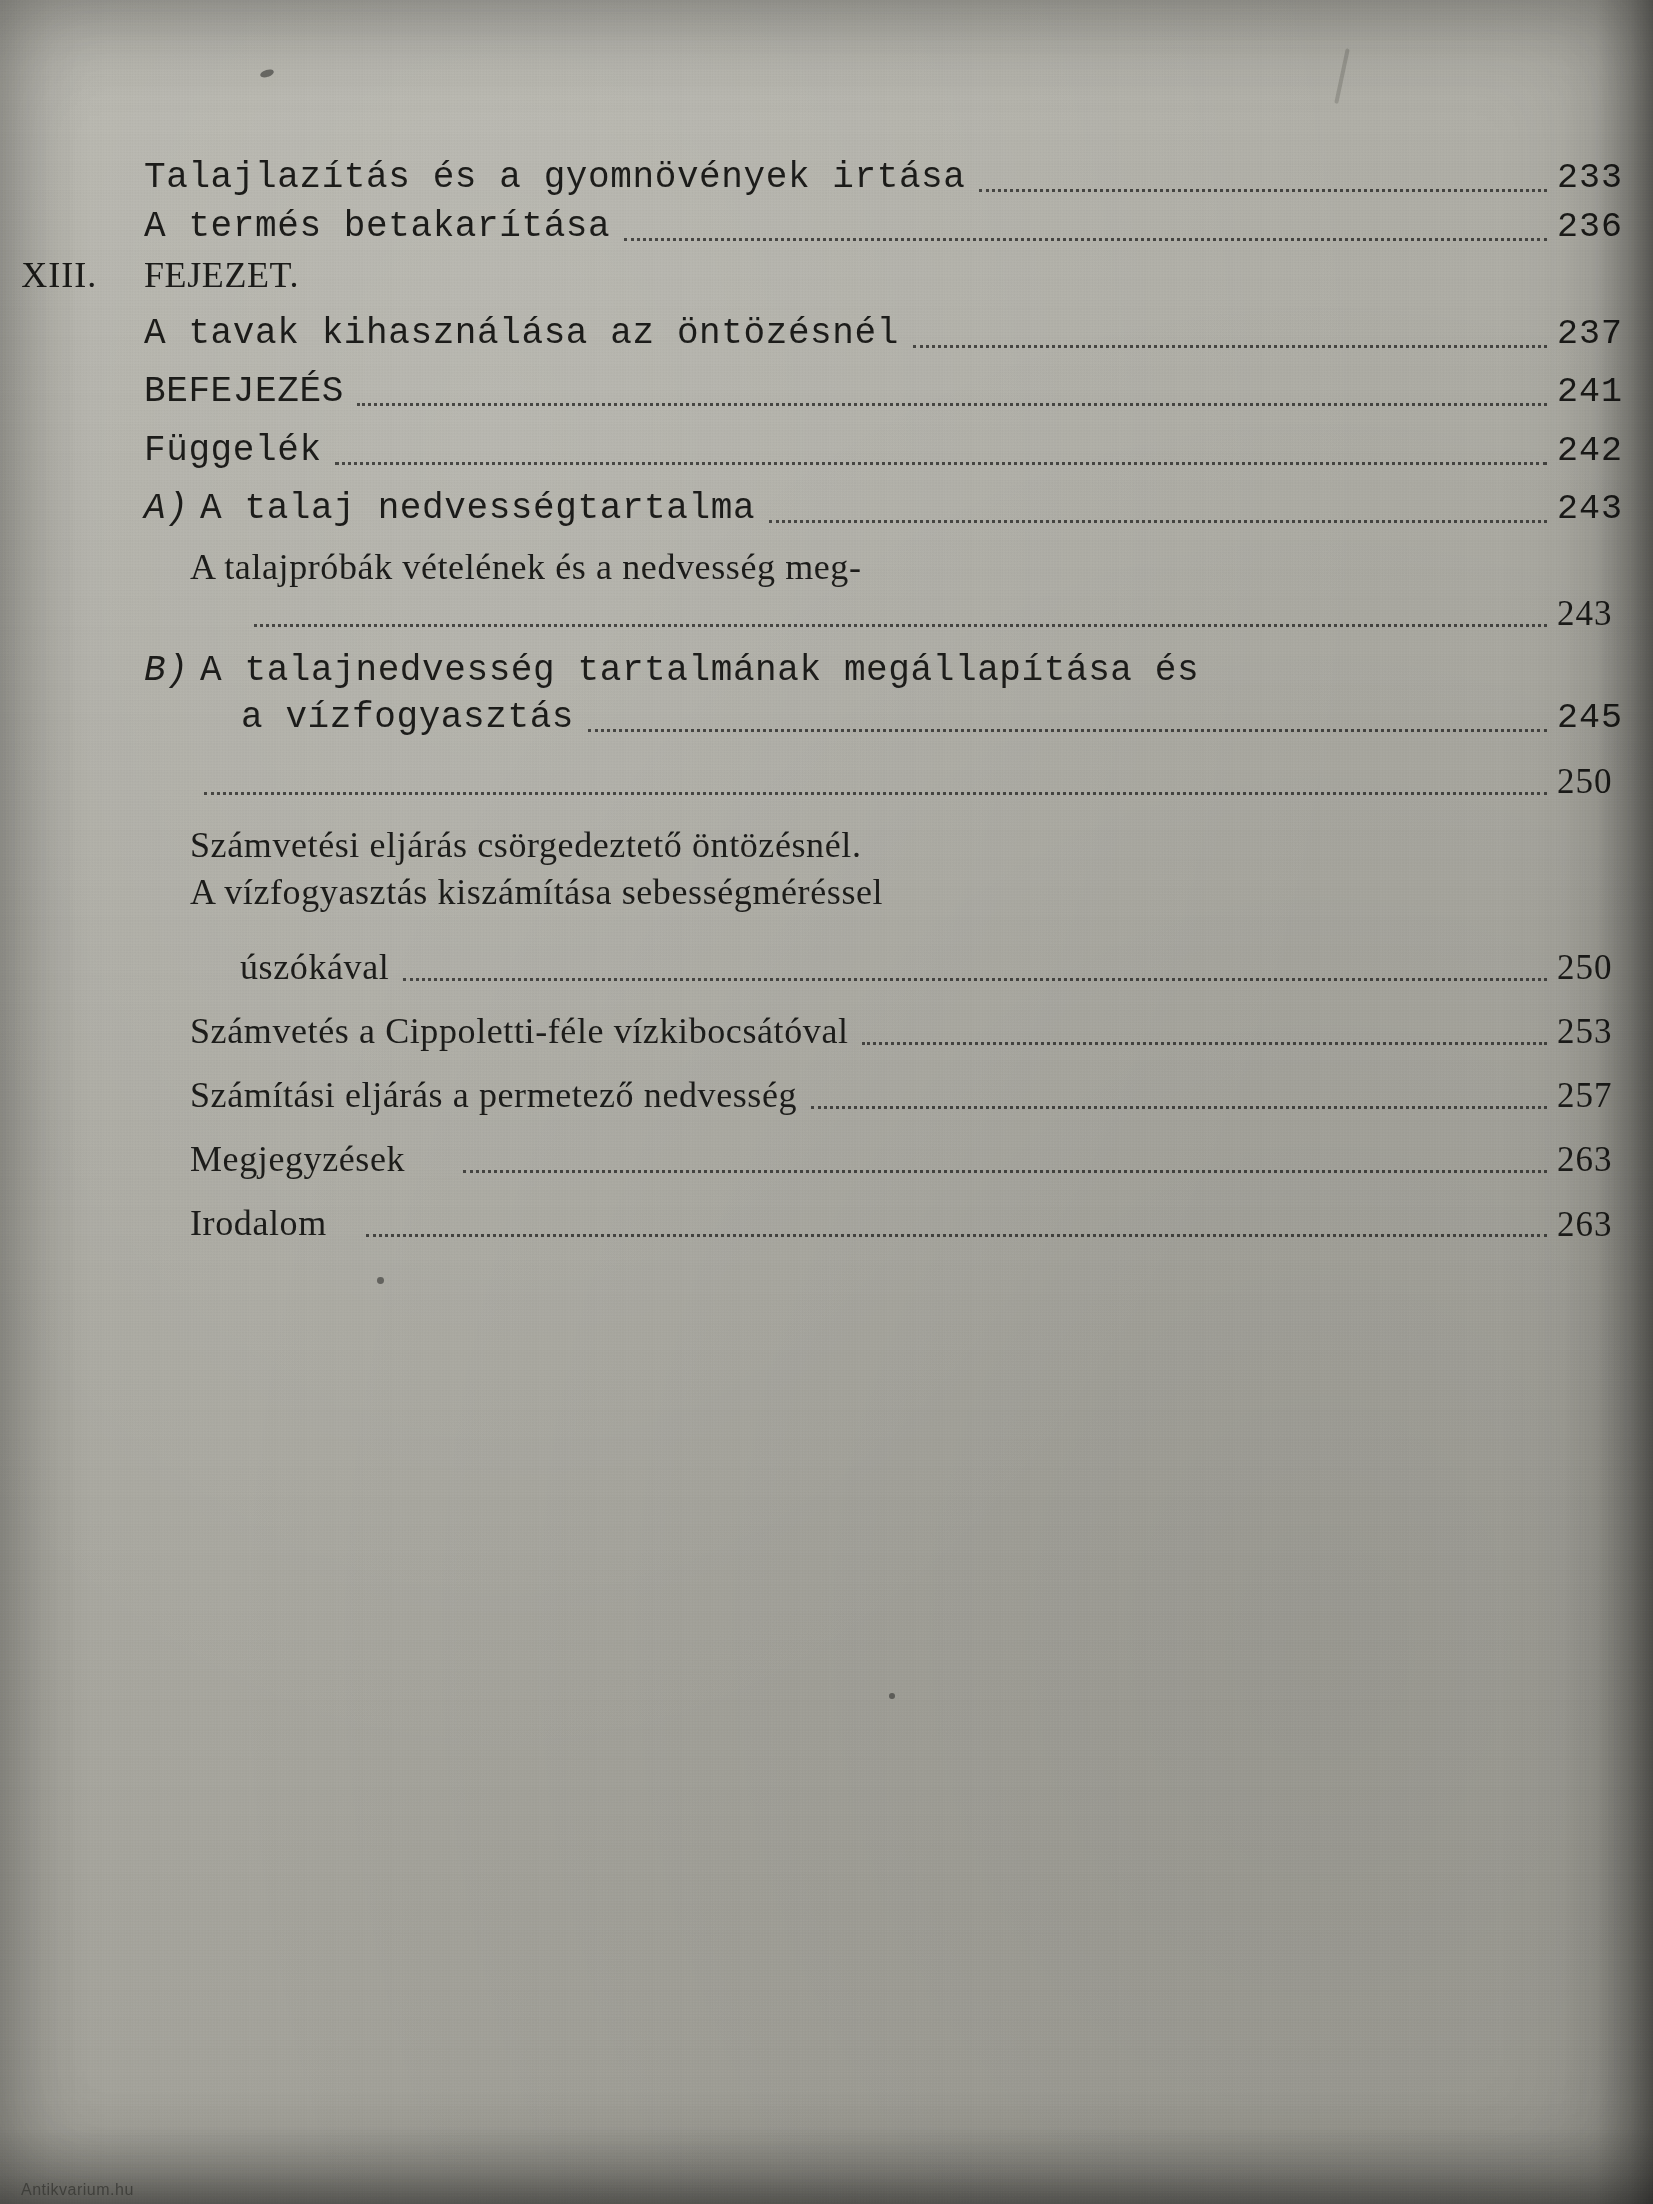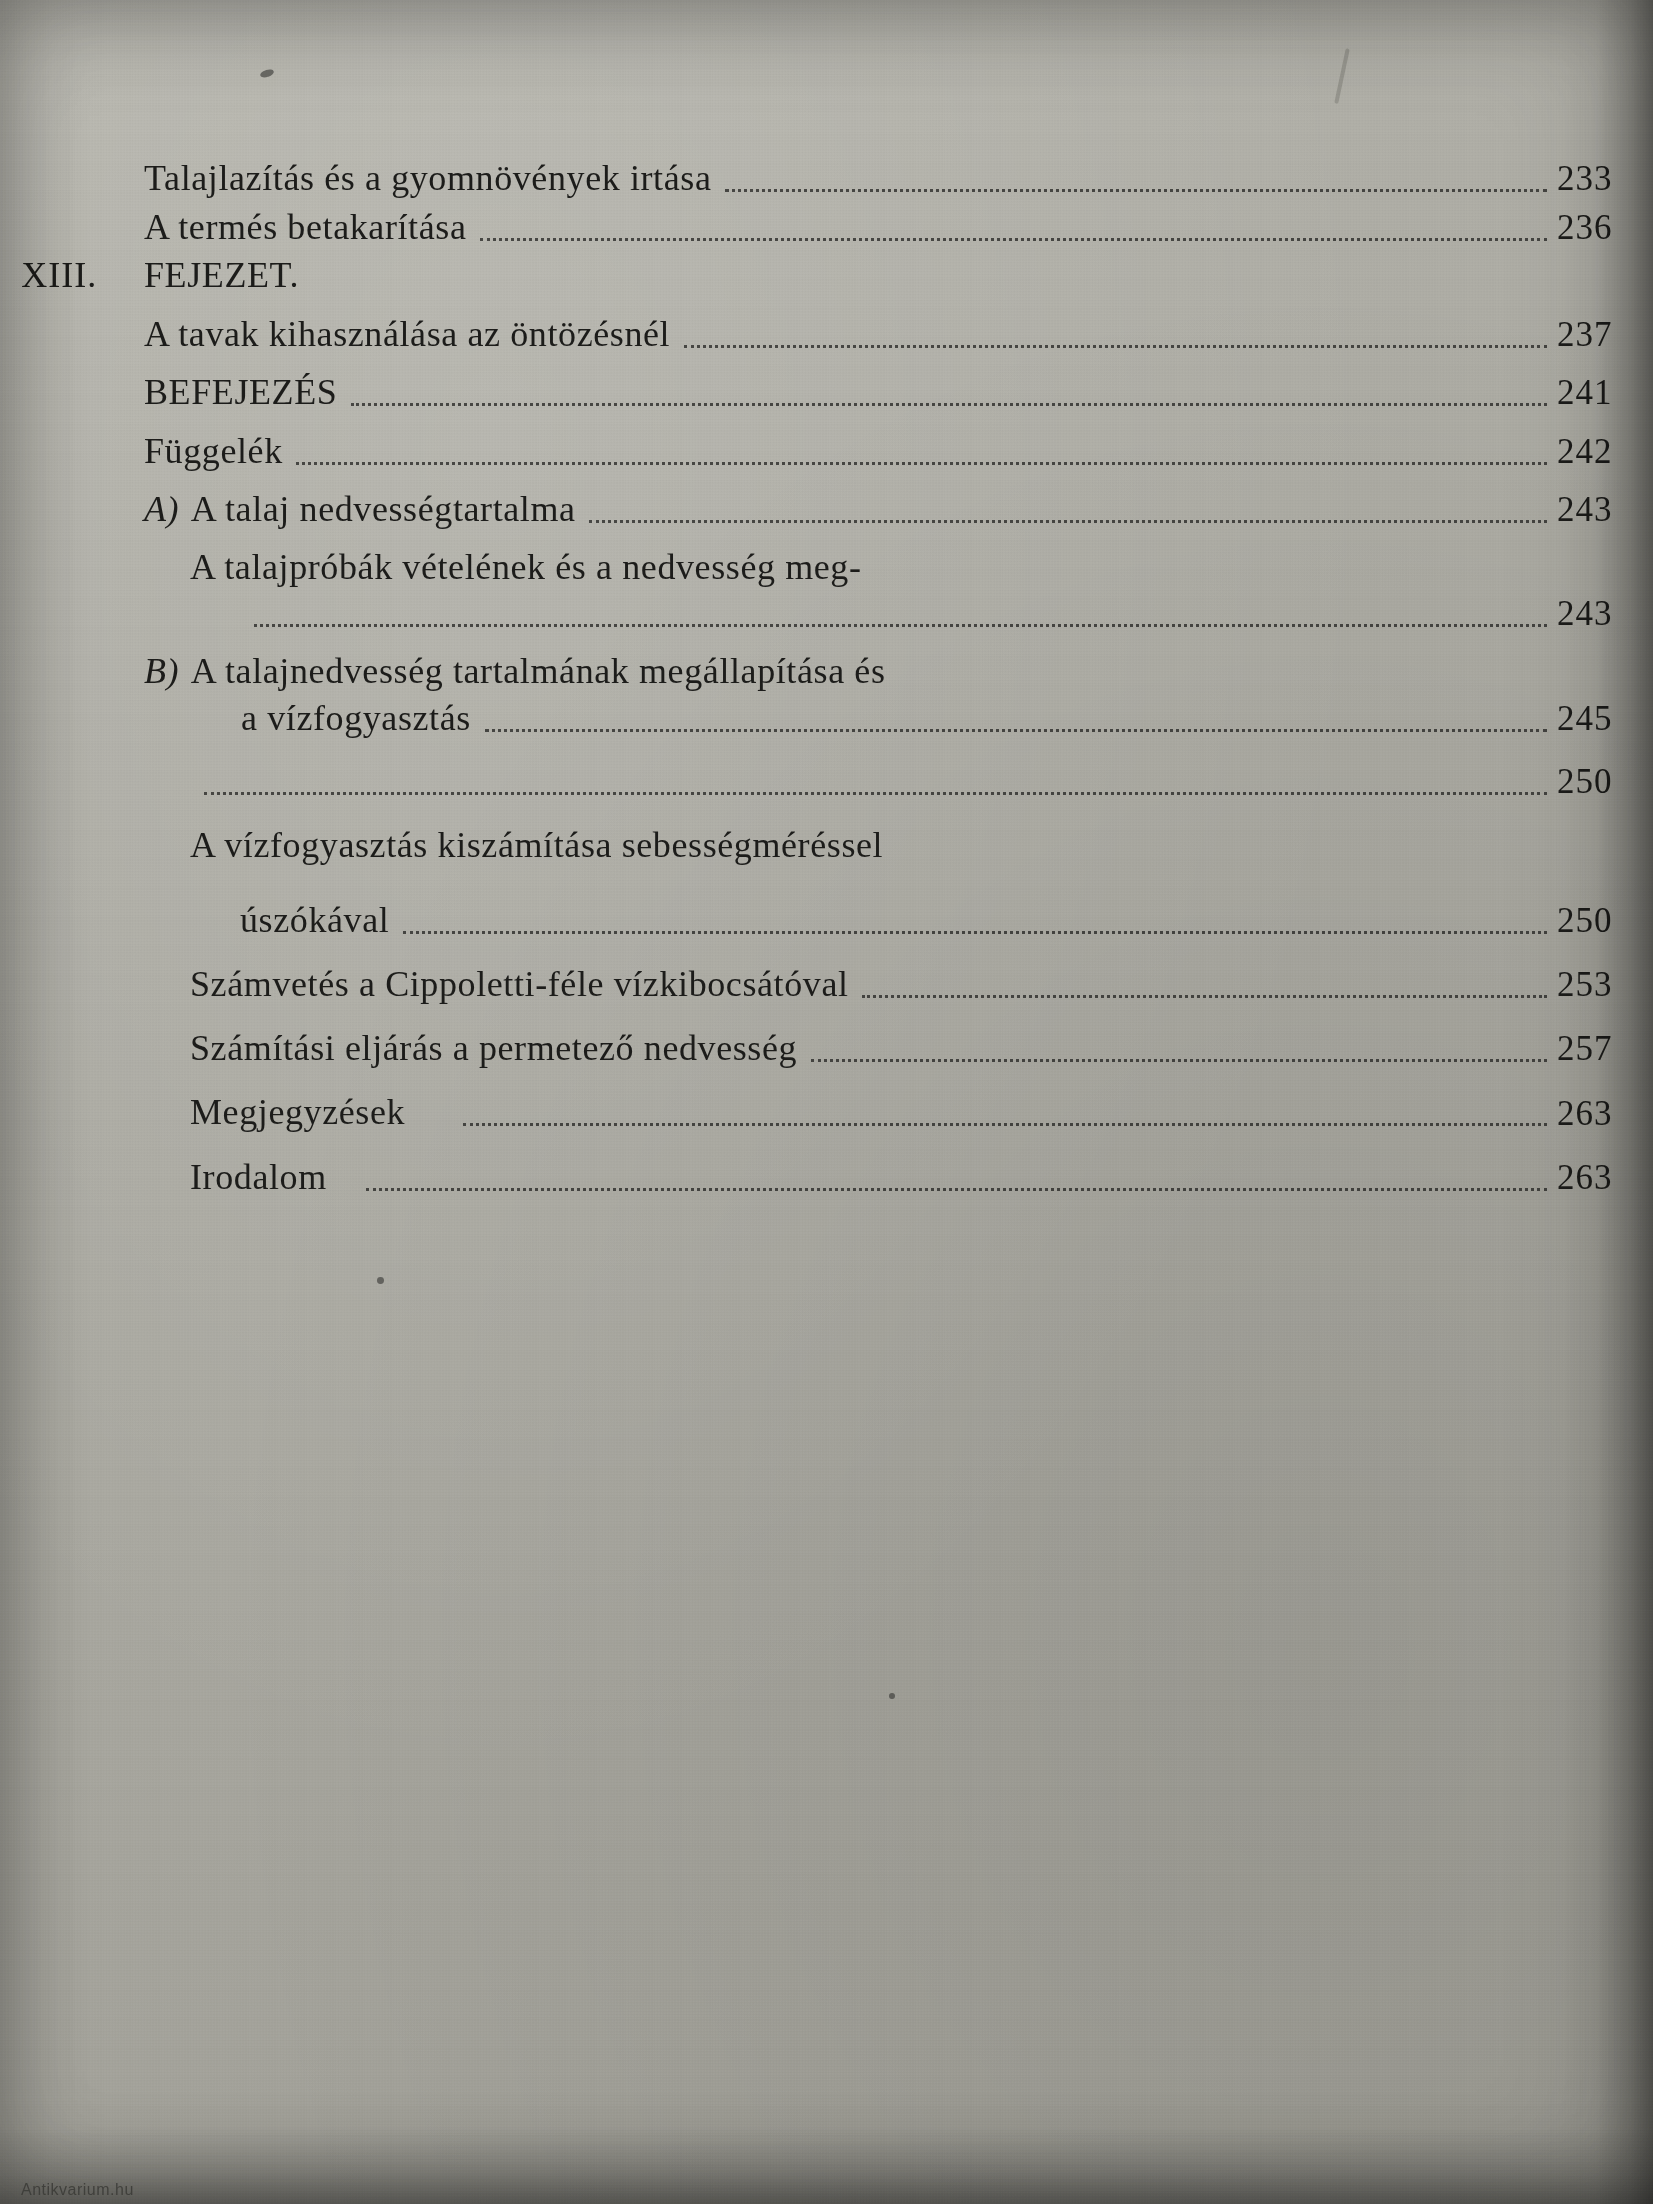--- a/index.html
+++ b/index.html
@@ -92,21 +92,21 @@
     border-bottom: 3.9px dotted rgba(28,28,26,0.72);
     min-width: 29px;
   }
   .page-no {
     width: 97px;
     text-align: left;
     font-size: 35px;
     letter-spacing: 1px;
     white-space: nowrap;
   }
-  .indent-1 { padding-left: 144px; }
+  .indent-1 { padding-left: 144px; font-family: Liberation Mono, monospace; }
   .indent-2 { padding-left: 190px; }
   .marker {
     font-style: italic;
     padding-right: 11.6px;
   }
   .wrapblock {
     padding-right: 0;
   }
   .firstline {
     display: flex;
@@ -231,20 +231,25 @@
     <div class="row indent-2">
       <span class="leader"></span>
       <span class="page-no">250</span>
     </div>
 
     <div class="spacer-md"></div>
 
     <div class="wrapblock indent-2">
       <div class="firstline" style="padding-right:126px;">
         <span class="justified">
+          <span class="label">Számvetési eljárás csörgedeztető öntözésnél.</span>
+        </span>
+      </div>
+      <div class="firstline" style="padding-right:126px;">
+        <span class="justified">
           <span class="label">A vízfogyasztás kiszámítása sebességméréssel</span>
         </span>
       </div>
       <div class="row" style="padding-left:50px;margin-top:28px;">
         <span class="label">úszókával</span>
         <span class="leader"></span>
         <span class="page-no">250</span>
       </div>
     </div>
 

